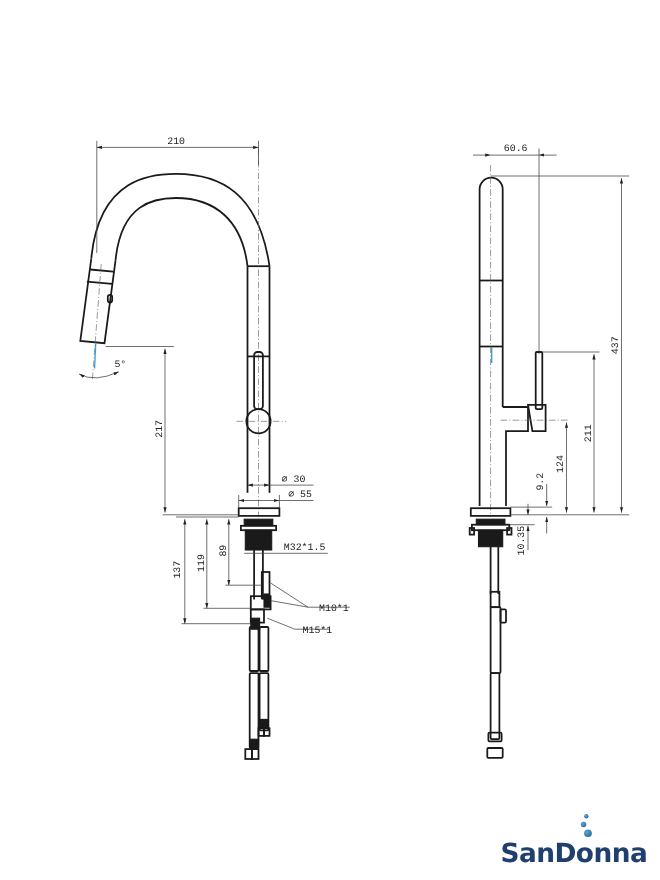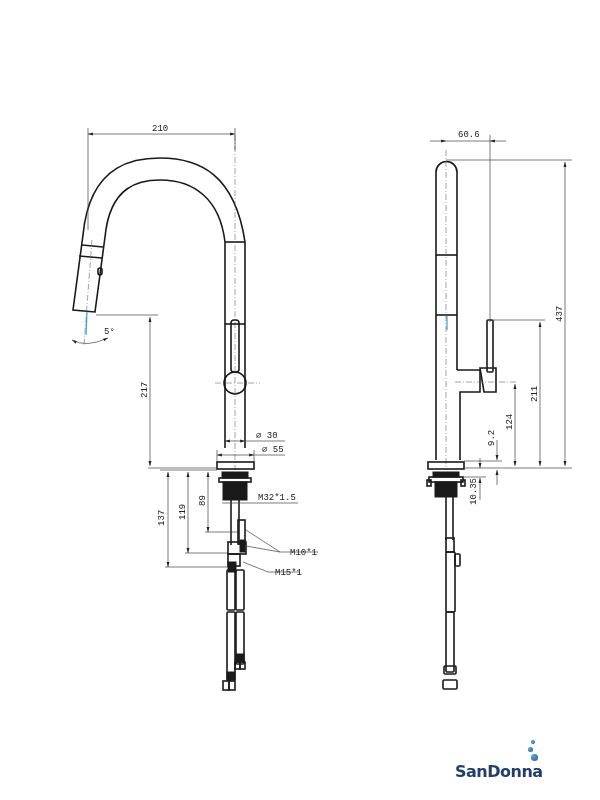--- a/index.html
+++ b/index.html
@@ -6,21 +6,21 @@
     body { width: 600px; height: 800px; position: relative; overflow: hidden; font-family: "DejaVu Sans Mono", monospace; }
     #drawing { position: absolute; left: 0; top: 0; width: 600px; height: 800px; }
     .o { fill: none; stroke: #1a1a1a; stroke-width: 1.6; }
     .dim { fill: none; stroke: #444; stroke-width: 0.7; }
     .cl { fill: none; stroke: #666; stroke-width: 0.6; stroke-dasharray: 6 2 1 2; }
     .blk { fill: #1a1a1a; stroke: #1a1a1a; stroke-width: 1; }
     .txt { font-family: "Liberation Mono", "DejaVu Sans Mono", monospace; font-size: 9px; fill: #222; }
     .arrow { fill: #222; }
     .water { stroke: #3aa0d8; stroke-width: 1.2; }
     #logo { position: absolute; left: 455px; top: 760px; height: 30px; }
-    #logo-text { font-family: "DejaVu Sans", sans-serif; font-weight: bold; font-size: 16px; color: #1f3f6e; letter-spacing: -0.5px; position: absolute; left: 0; top: 2px; white-space: nowrap; }
+    #logo-text { font-family: "DejaVu Sans", sans-serif; font-weight: bold; font-size: 24px; color: #1f3f6e; letter-spacing: -0.5px; position: absolute; left: 0; top: 2px; white-space: nowrap; }
     .bubble { position: absolute; border-radius: 50%; background: radial-gradient(circle at 35% 35%, #5aa7d8, #1c5a8c); }
   </style>
 </head>
 <body>
 
 <svg id="drawing" viewBox="0 0 600 800" xmlns="http://www.w3.org/2000/svg">
   <defs>
     <marker id="ar" viewBox="0 0 10 10" refX="10" refY="5" markerWidth="7" markerHeight="7" orient="auto-start-reverse">
       <path d="M0,2 L10,5 L0,8 z" class="arrow"></path>
     </marker>

